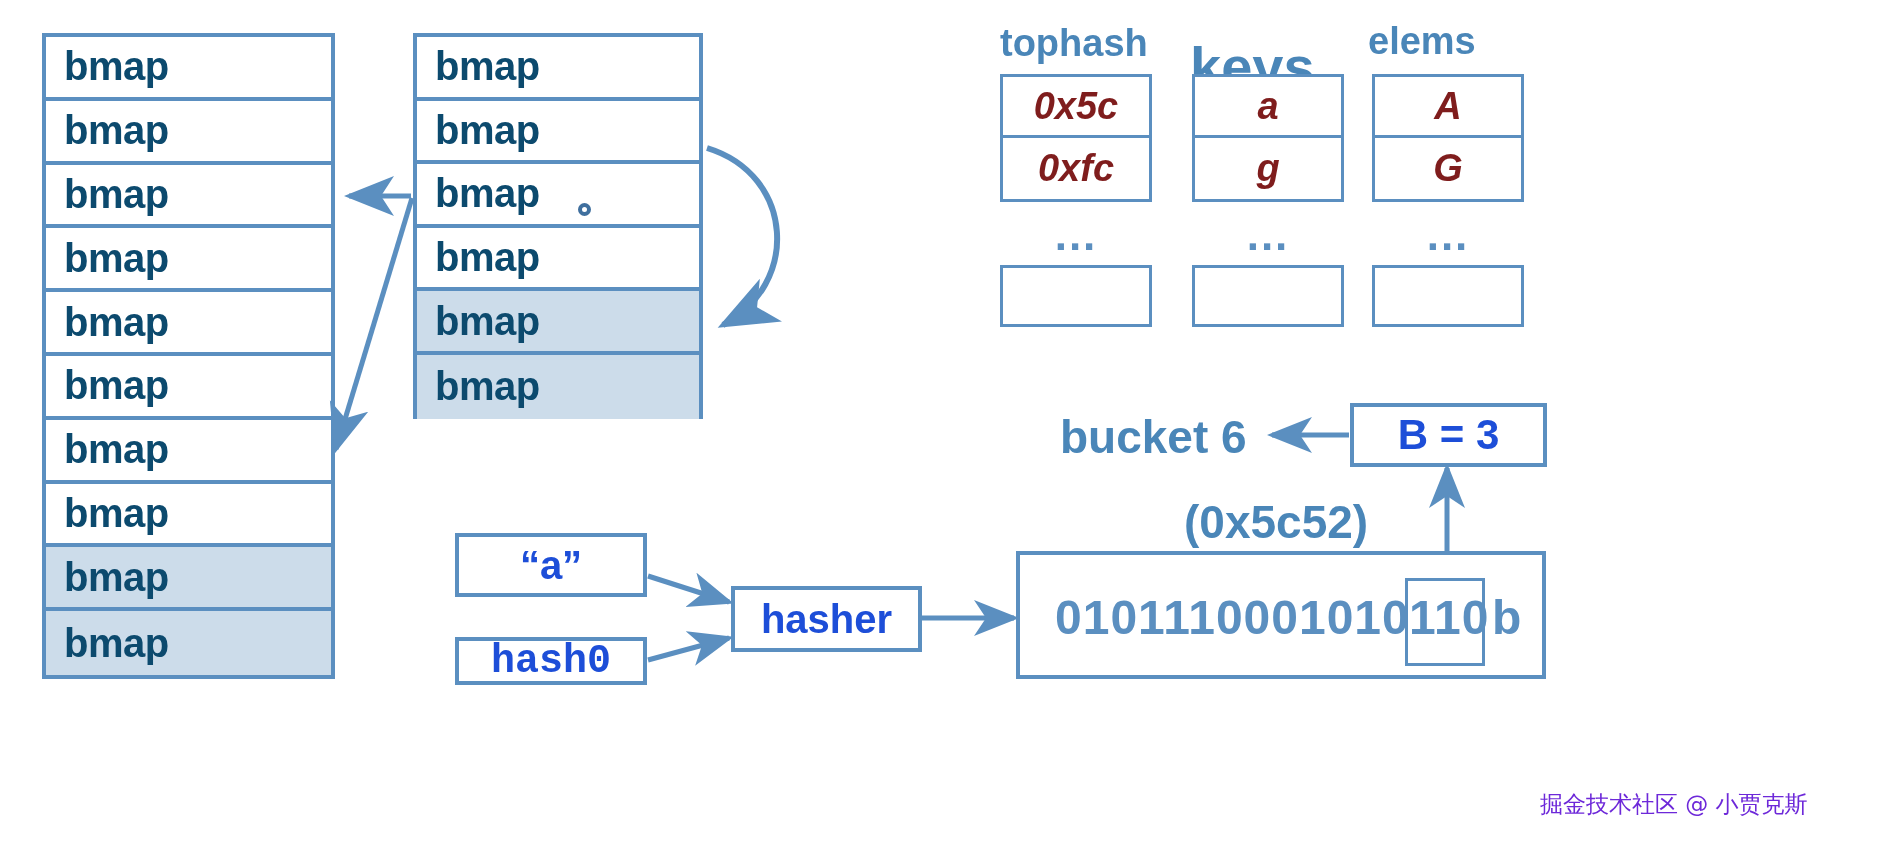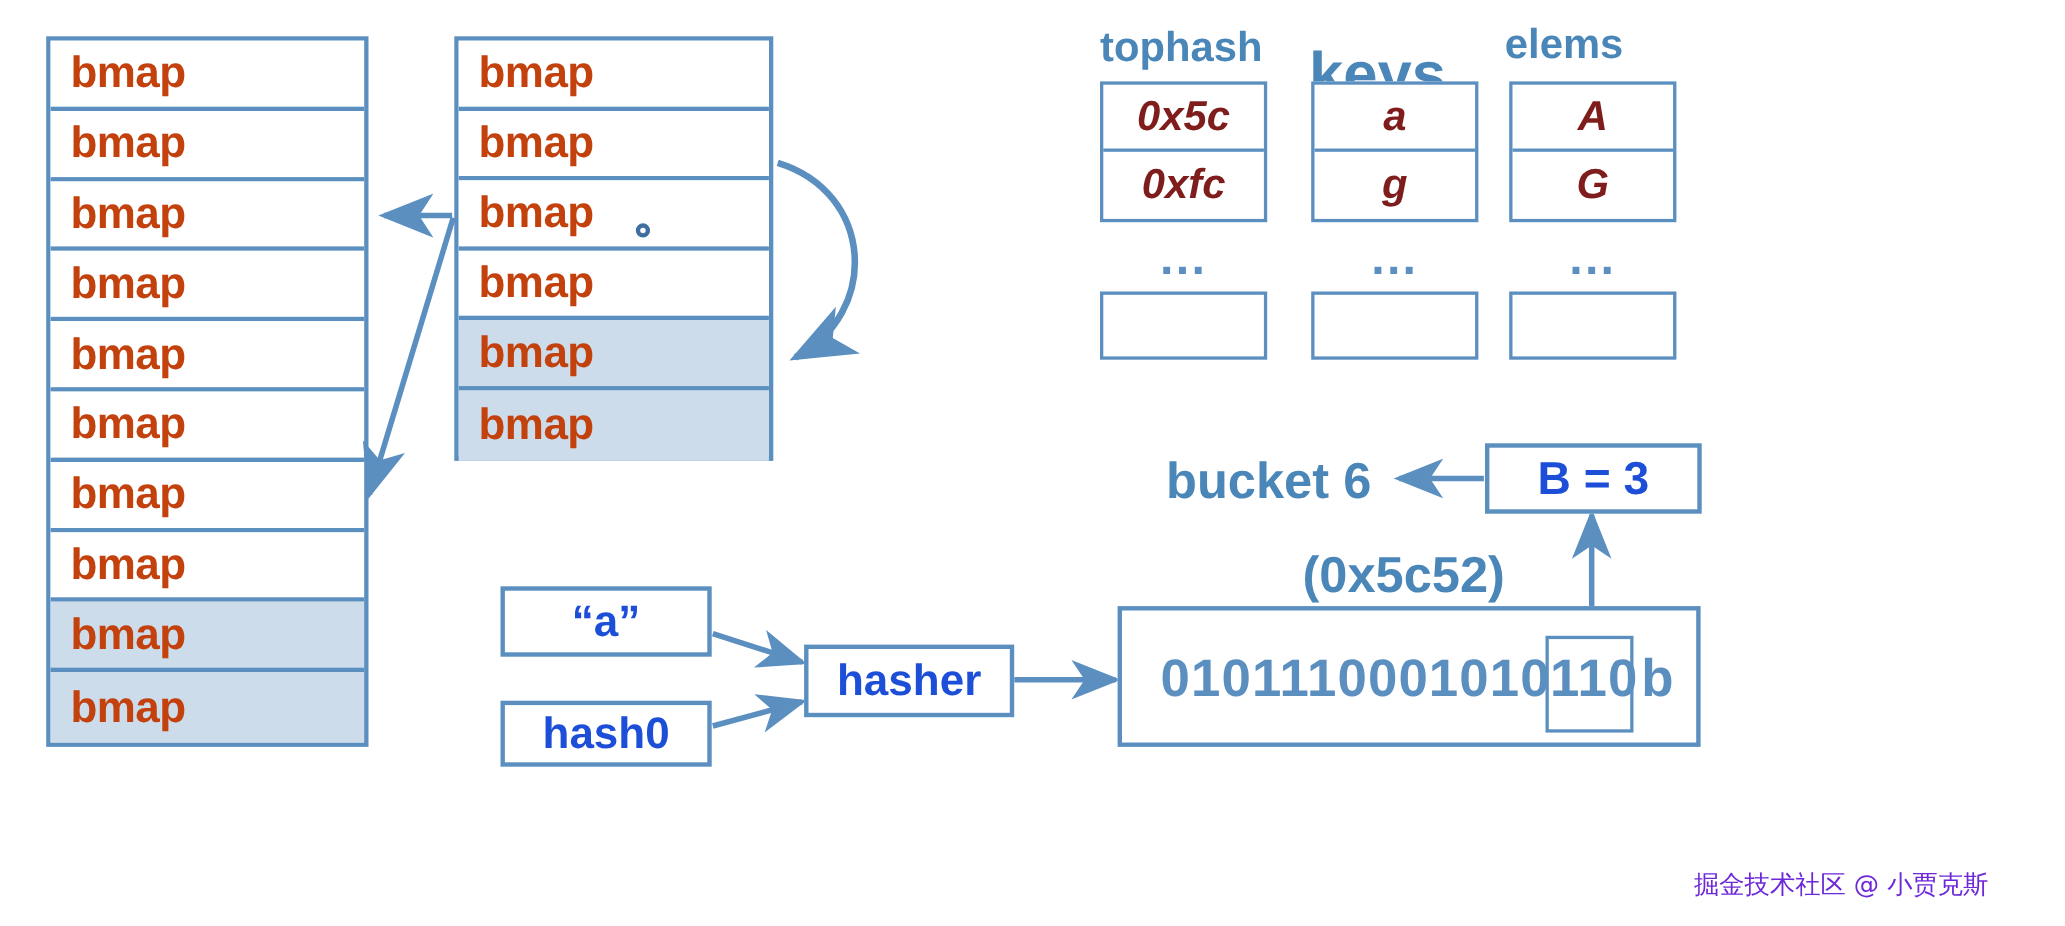--- a/index.html
+++ b/index.html
@@ -23,21 +23,21 @@
     border: 4px solid #5b8fc0;
     box-sizing: border-box;
     background: #ffffff;
   }
   .cell {
     border-bottom: 4px solid #5b8fc0;
     box-sizing: border-box;
     display: flex;
     align-items: center;
     padding-left: 18px;
-    color: #c2410c;
+    color: #0c4a6e;
     font-weight: bold;
     font-size: 40px;
     letter-spacing: -0.5px;
     background: #ffffff;
   }
   .cell:last-child { border-bottom: none; }
   .cell.hl { background: #ccdcea; }
 
   
   .minitable {
@@ -258,21 +258,21 @@
 
   <div class="emptybox" style="left:1000px; top:265px; width:152px; height:62px;"></div>
   <div class="emptybox" style="left:1192px; top:265px; width:152px; height:62px;"></div>
   <div class="emptybox" style="left:1372px; top:265px; width:152px; height:62px;"></div>
 
   <div class="ptext" style="left:1060px; top:410px; font-size:46px;">bucket 6</div>
   <div class="ptext" style="left:1184px; top:495px; font-size:46px;">(0x5c52)</div>
   <div class="pbox" style="left:1350px; top:403px; width:197px; height:64px; font-size:42px;">B = 3</div>
 
   <div class="pbox" style="left:455px; top:533px; width:192px; height:64px;">“a”</div>
-  <div class="pbox" style="left:455px; top:637px; width:192px; height:60px;">hash0</div>
+  <div class="pbox" style="left:455px; top:637px; width:192px; height:48px;font-family:Liberation Mono, monospace;">hash0</div>
   <div class="pbox" style="left:731px; top:586px; width:191px; height:66px;">hasher</div>
 
   <div class="binbox" style="left:1016px; top:551px; width:530px; height:128px;"></div>
   <div class="binstr" style="left:1055px; top:590px;">0101110001010</div>
   <div class="binstr" style="left:1409px; top:590px;">110</div>
   <div class="binstr" style="left:1492px; top:590px;">b</div>
   <div class="bitbox" style="left:1405px; top:578px; width:80px; height:88px;"></div>
 
   <div class="watermark" style="left:1540px; top:789px;">掘金技术社区 @ 小贾克斯</div>
 

